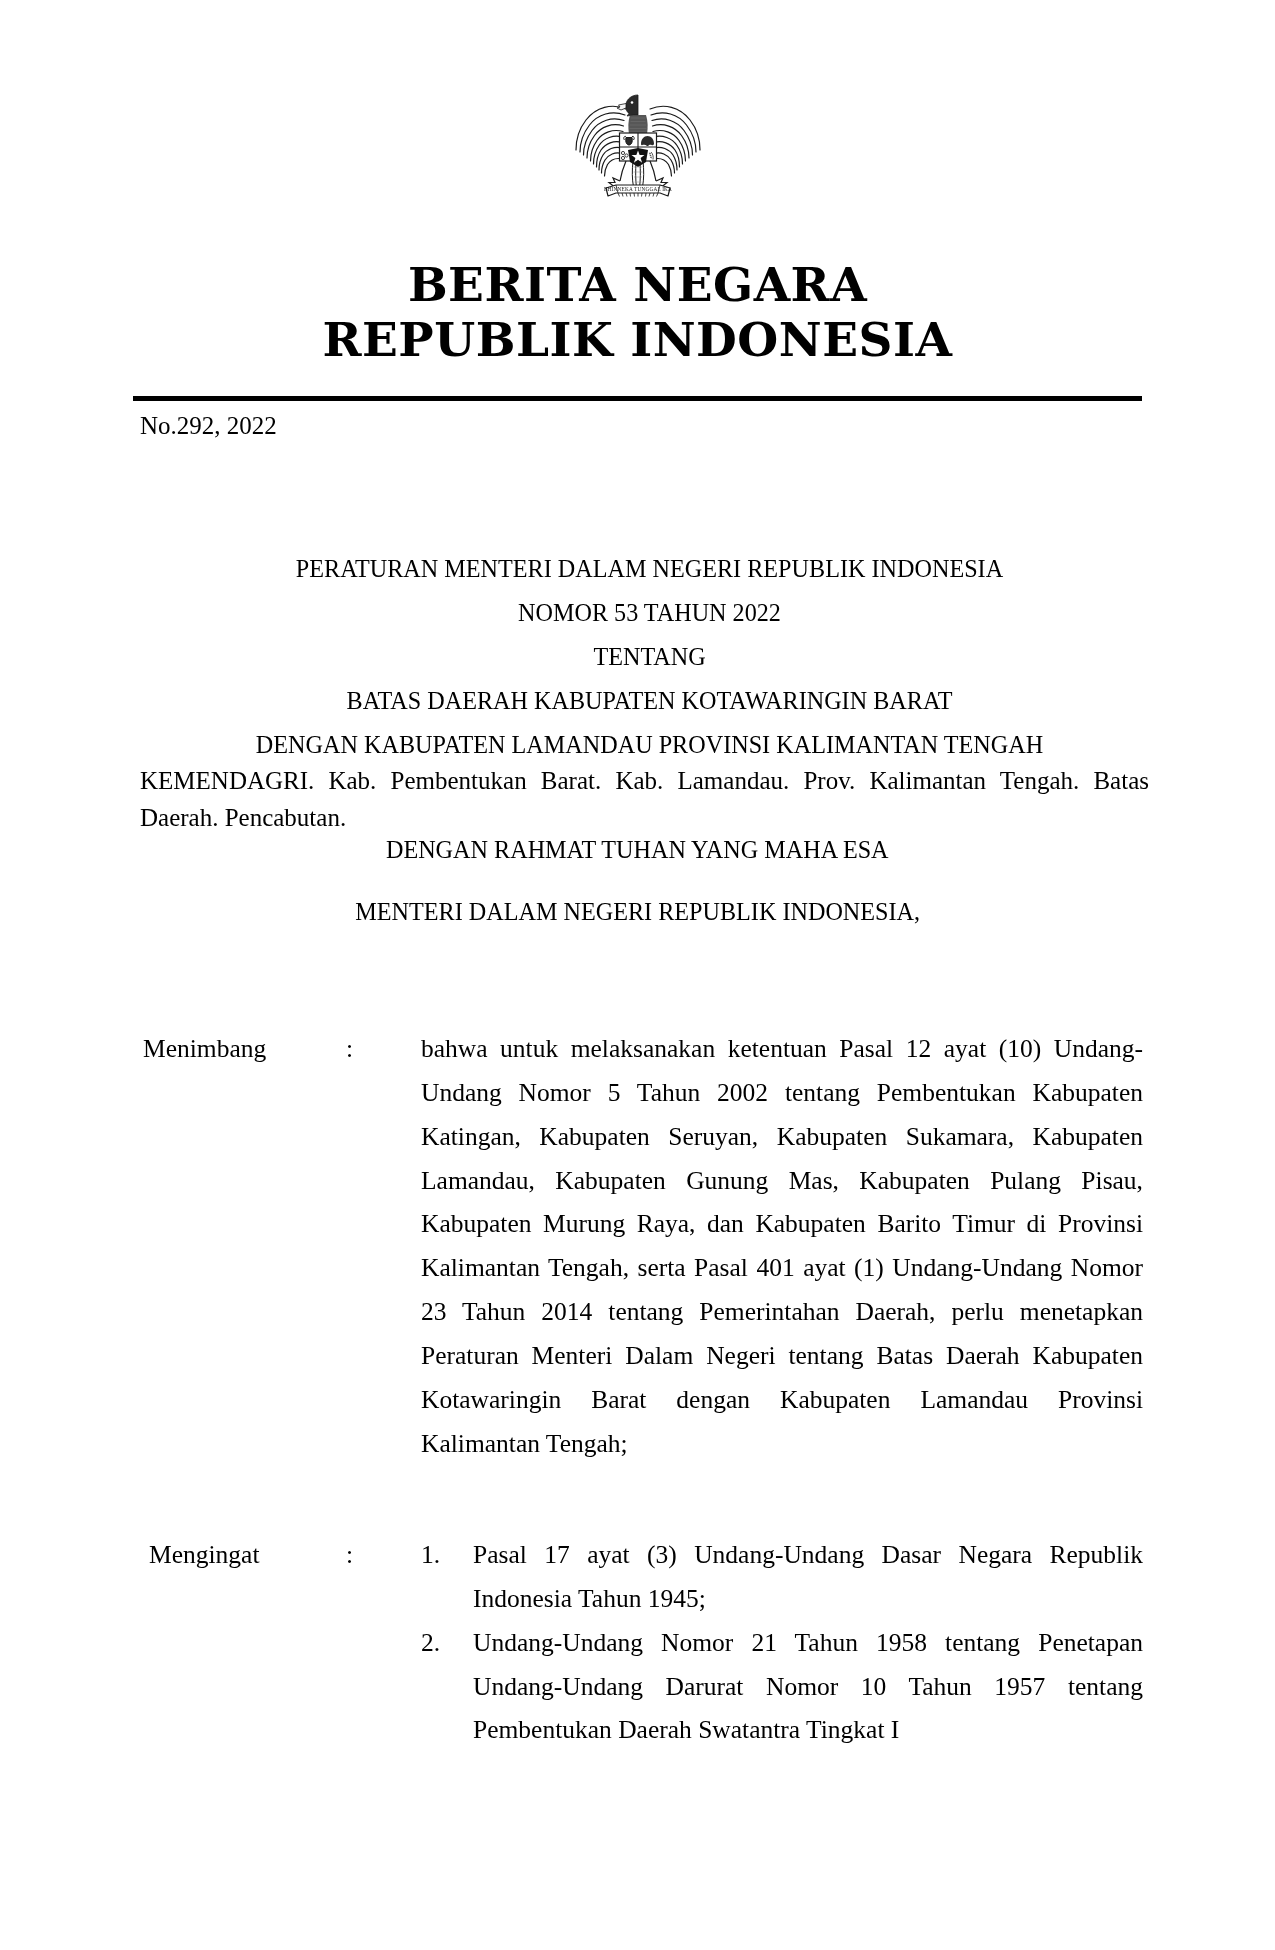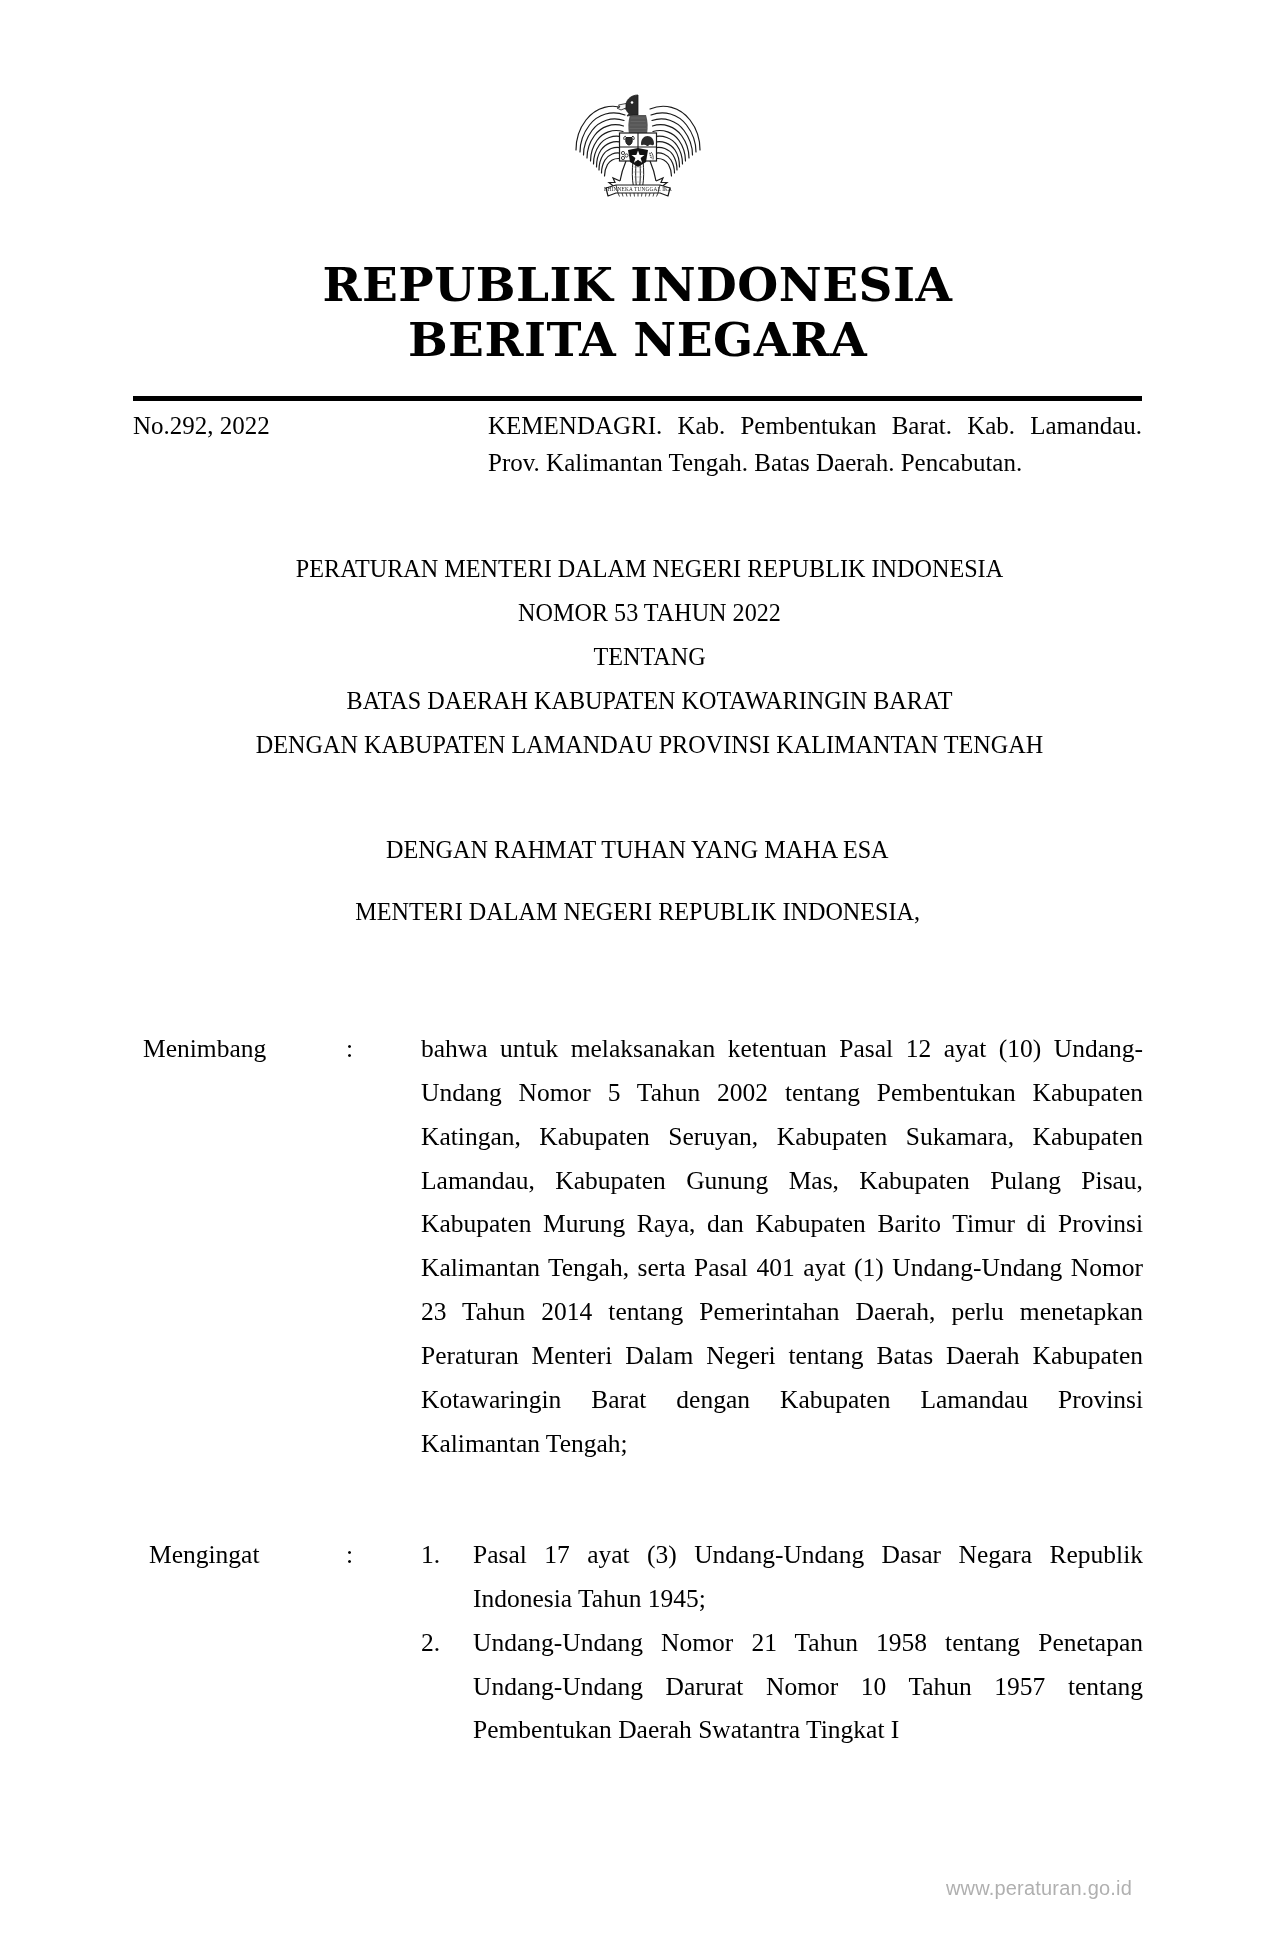--- a/index.html
+++ b/index.html
@@ -53,24 +53,25 @@
     left: 133px;
     width: 1009px;
     height: 5px;
     background: #000;
   }
 
   
   .meta {
     position: absolute;
     top: 408px;
-    left: 133px;
+    left: 140px;
     width: 1009px;
     display: flex;
     align-items: flex-start;
+    flex-direction: column;
   }
   .meta-no {
     width: 355px;
     flex: 0 0 355px;
     font-size: 25px;
     line-height: 1.46;
   }
   .meta-subject {
     flex: 1 1 auto;
     font-size: 25px;
@@ -281,22 +282,22 @@
         <g stroke="#1a1a1a" stroke-width="1.6" fill="none">
           <path d="M100 242 l3 7 M108 242 l2 7 M116 242 l2 7 M124 242 l1 7 M132 242 l1 7
                    M140 242 l0 7 M148 242 l-1 7 M156 242 l-1 7 M164 242 l-2 7
                    M172 242 l-2 7 M180 242 l-3 7"></path>
         </g>
       </g>
     </svg>
   </div>
 
   <div class="masthead">
+    <div class="line">BERITA NEGARA</div>
     <div class="line">REPUBLIK INDONESIA</div>
-    <div class="line">BERITA NEGARA</div>
   </div>
   <div class="rule"></div>
 
   <div class="meta">
     <div class="meta-no">No.292, 2022</div>
     <div class="meta-subject">KEMENDAGRI. Kab. Pembentukan Barat. Kab. Lamandau. Prov. Kalimantan Tengah. Batas Daerah. Pencabutan.</div>
   </div>
 
   <div class="titleblock">
     <div class="t-line">PERATURAN MENTERI DALAM NEGERI REPUBLIK INDONESIA</div>
@@ -328,15 +329,14 @@
         <div class="num-marker">1.</div>
         <div class="num-text">Pasal 17 ayat (3) Undang-Undang Dasar Negara Republik Indonesia Tahun 1945;</div>
       </div>
       <div class="num-item">
         <div class="num-marker">2.</div>
         <div class="num-text">Undang-Undang Nomor 21 Tahun 1958 tentang Penetapan Undang-Undang Darurat Nomor 10 Tahun 1957 tentang Pembentukan Daerah Swatantra Tingkat I</div>
       </div>
     </div>
   </div>
 
-  <div class="footer">www.peraturan.go.id</div>
 
 </div>
 
 </body></html>

